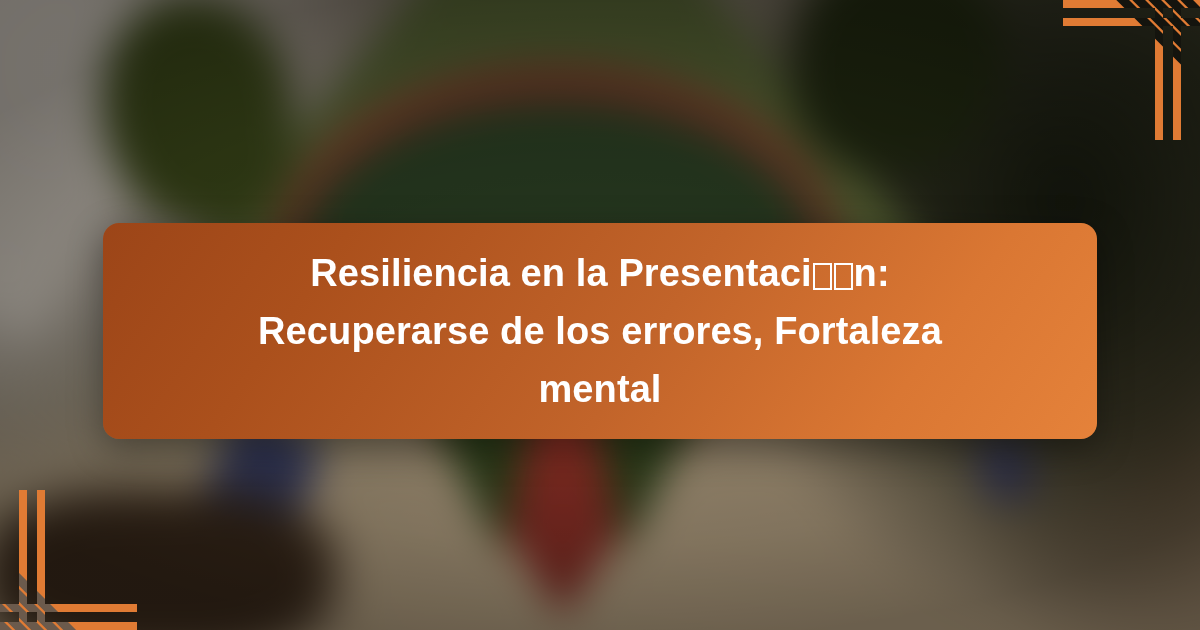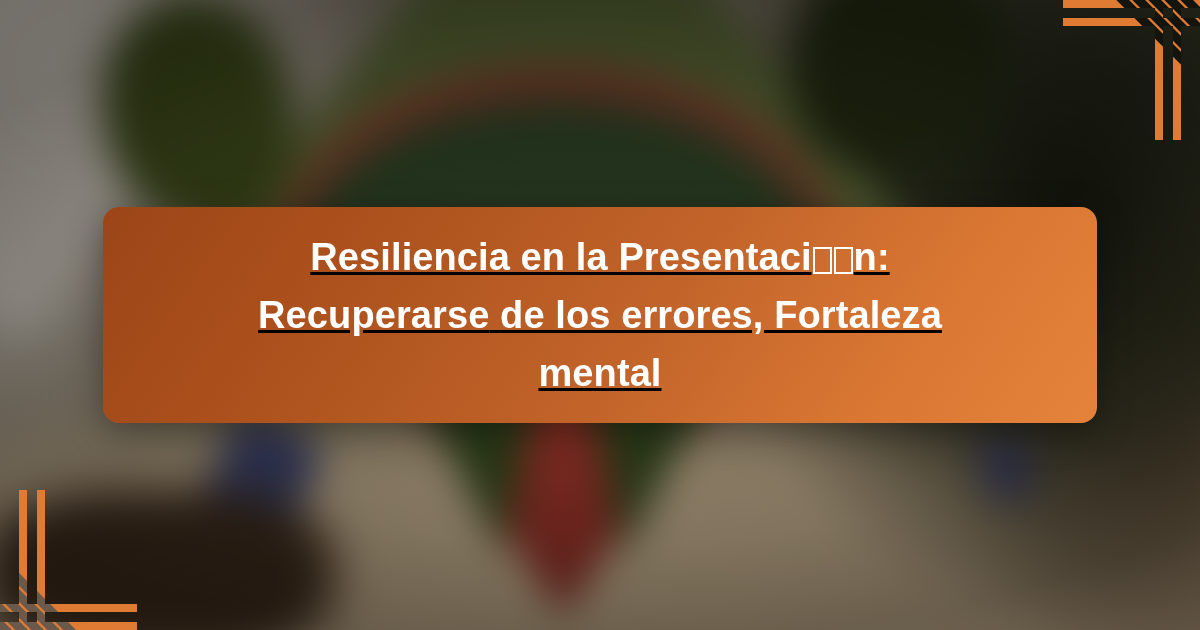--- a/index.html
+++ b/index.html
@@ -199,32 +199,31 @@
 
   .corner-tr { top: 0; right: 0; }
   .corner-bl { bottom: 0; left: 0; }
 
   .corner svg { display: block; }
 
   
   .headline-card {
     position: absolute;
     left: 103px;
-    top: 207px;
+    top: 223px;
     width: 994px;
     height: 216px;
     border-radius: 16px;
     background: linear-gradient(125deg, #9c4518 0%, #ab501c 22%, #c2642a 55%, #da7733 80%, #e5823a 100%);
     box-shadow: 0 10px 34px rgba(0,0,0,0.34);
     display: flex;
     align-items: center;
     justify-content: center;
     padding: 0 38px;
     box-sizing: border-box;
-    text-decoration: underline;
   }
 
   .headline-text {
     margin: 0;
     color: #ffffff;
     font-size: 38px;
     font-weight: bold;
     line-height: 58px;
     letter-spacing: 0.1px;
     text-align: center;

